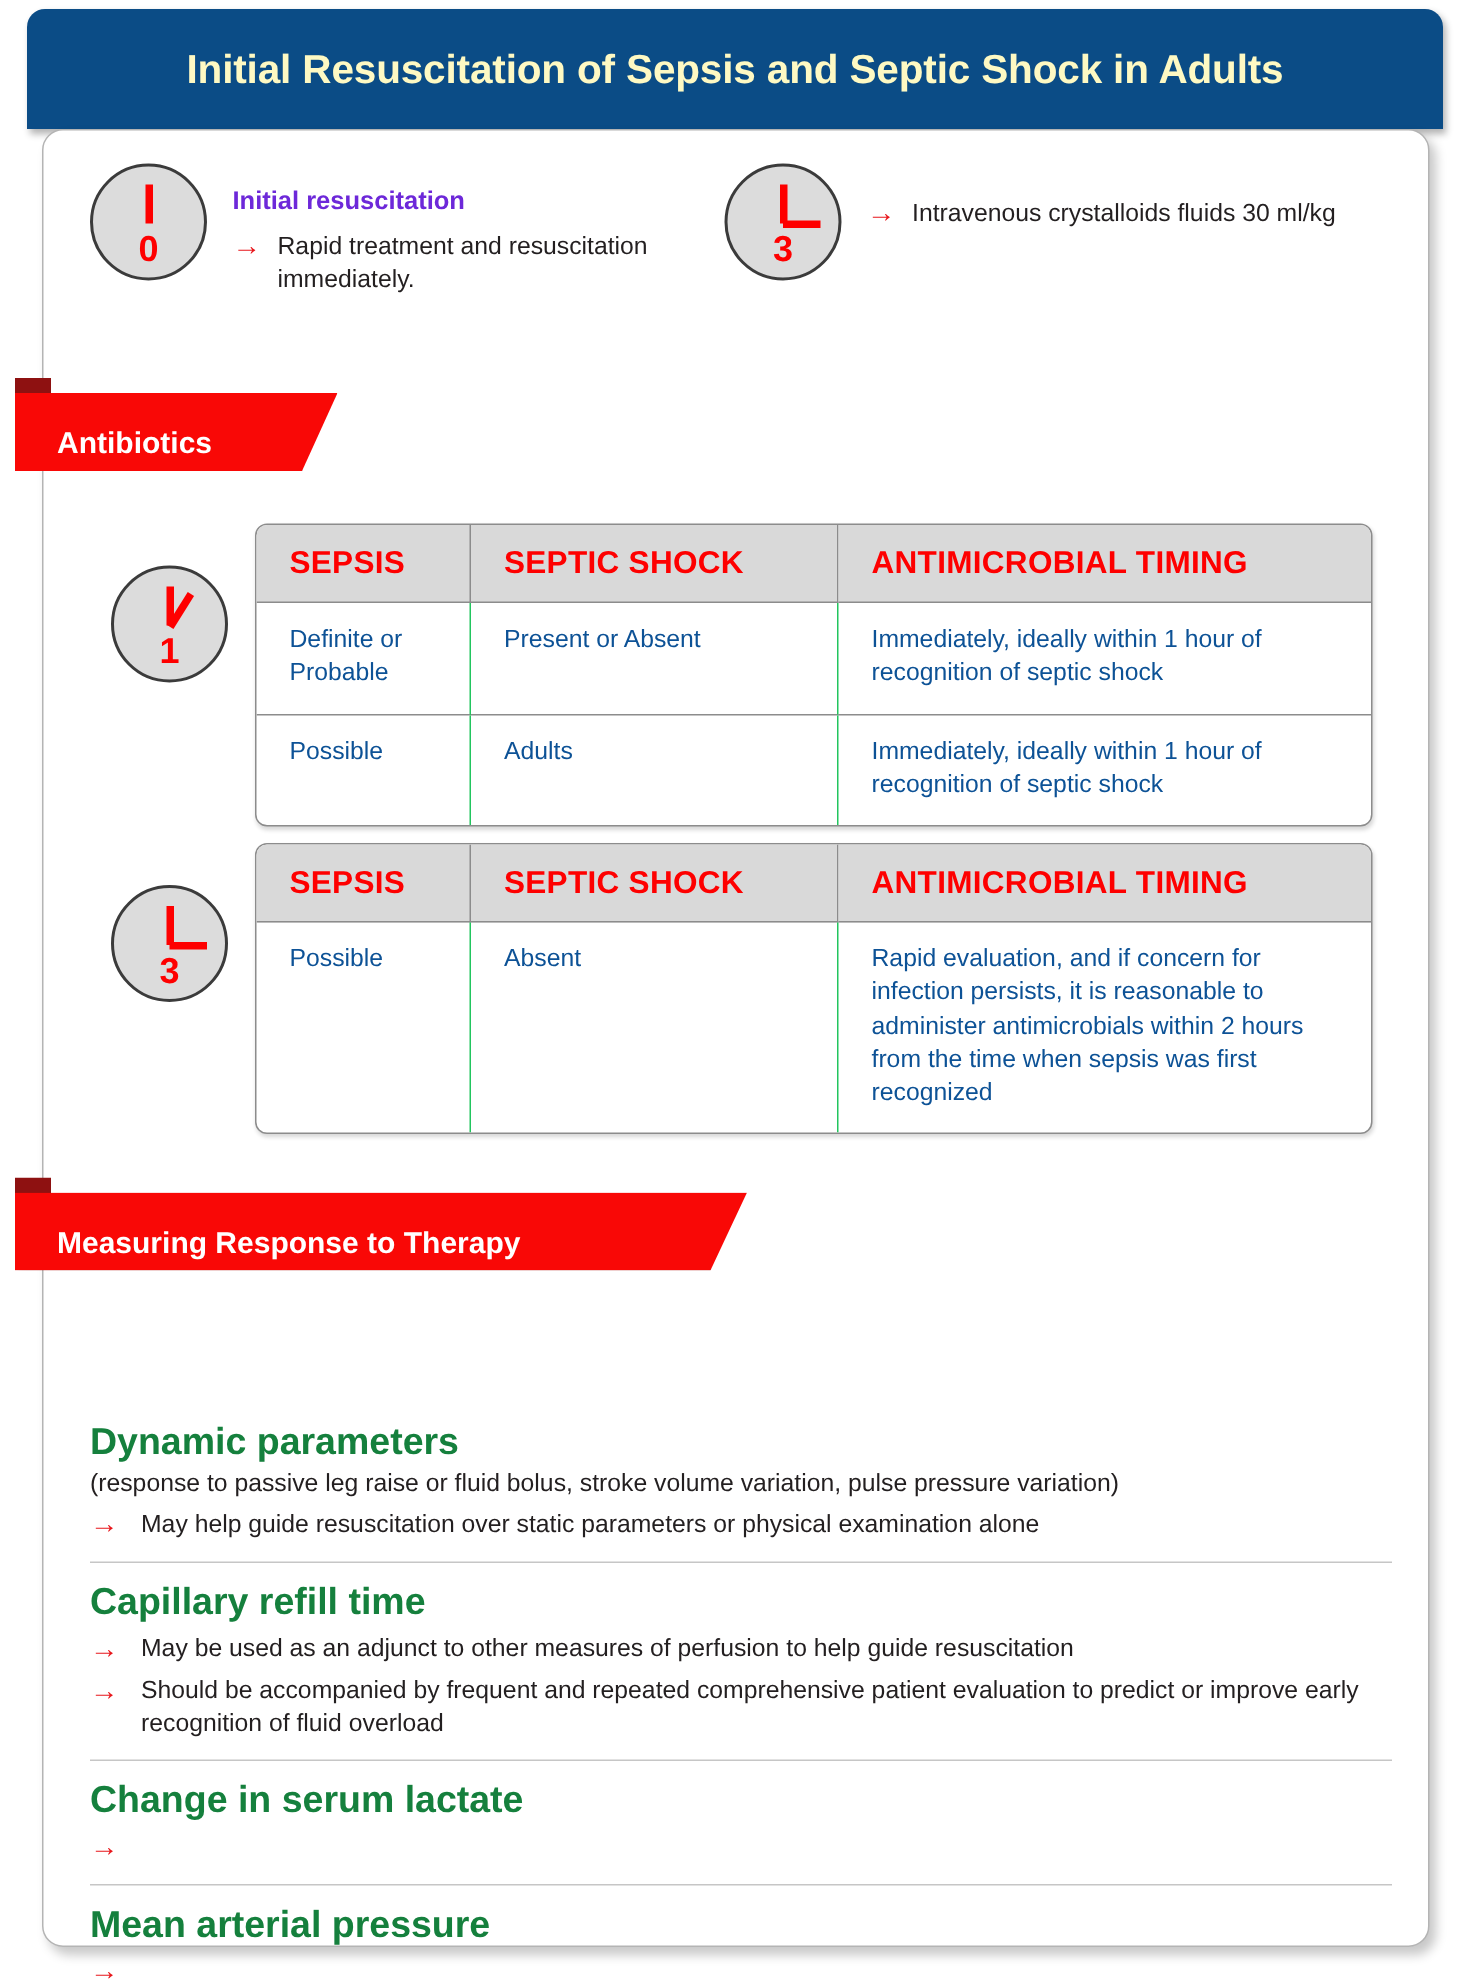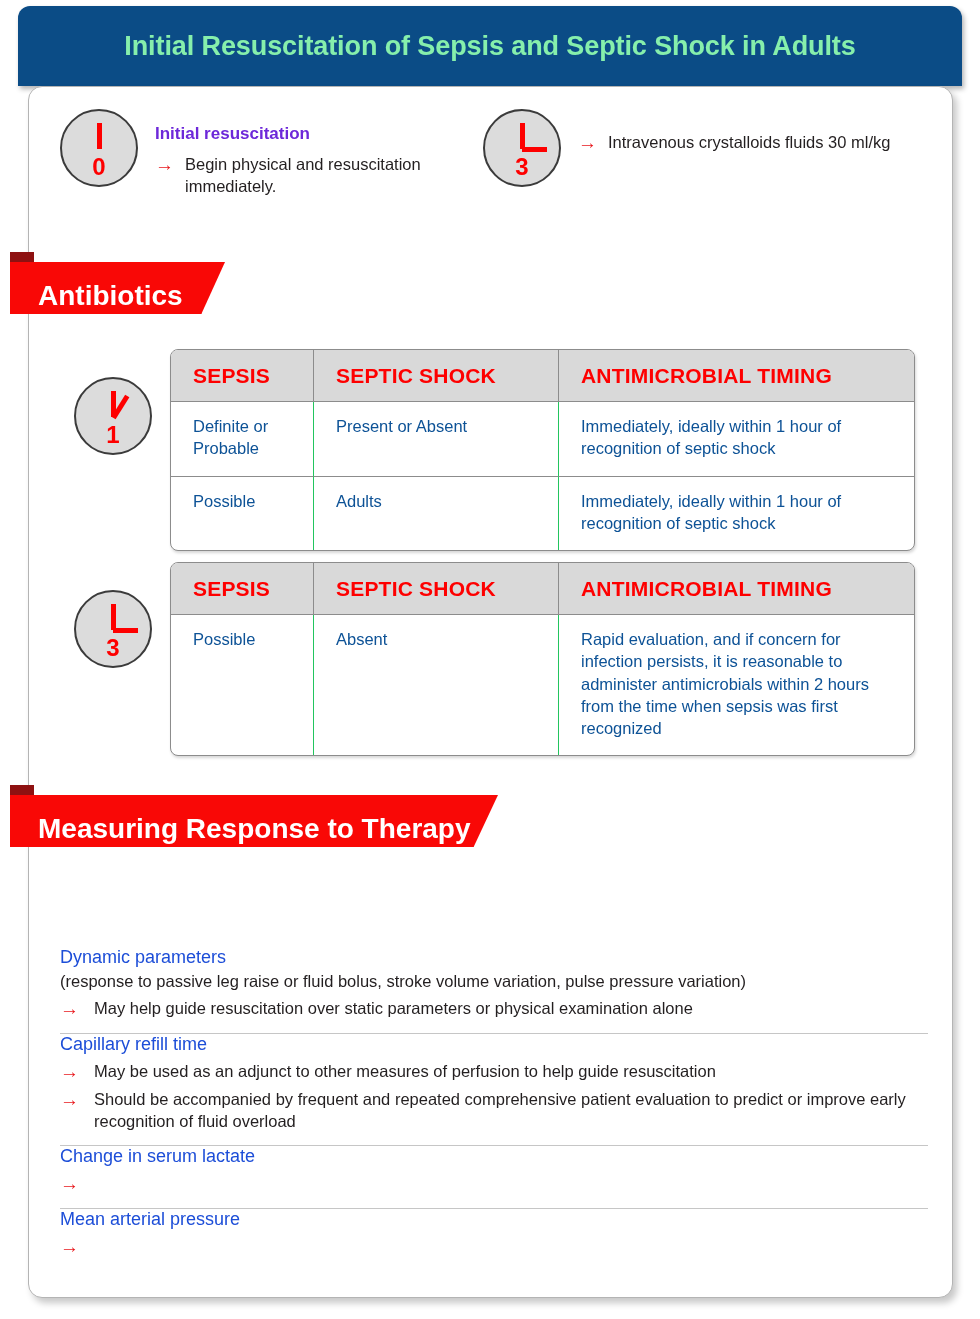--- a/index.html
+++ b/index.html
@@ -27,21 +27,21 @@
     height: 80px;
     background: #0b4c86;
     border-radius: 12px 12px 0 0;
     box-shadow: 2px 3px 5px rgba(0,0,0,0.30);
     display: flex;
     align-items: center;
     justify-content: center;
     z-index: 1;
   }
   .header-title {
-    color: #86efac;
+    color: #fef9c3;
     font-size: 27px;
     font-weight: bold;
     letter-spacing: -0.1px;
     text-align: center;
   }
 
   
   .card {
     position: absolute;
     left: 28px;
@@ -151,21 +151,21 @@
     background: #f90806;
     box-shadow: 2px 3px 5px rgba(0,0,0,0.32);
   }
   .ribbon .label {
     position: absolute;
     left: 28px; top: 0;
     height: 68px;
     display: flex;
     align-items: center;
     color: #ffffff;
-    font-size: 28px;
+    font-size: 20px;
     font-weight: bold;
     white-space: nowrap;
   }
 
   #ribbon-antibiotics { left: 10px; top: 262px; width: 230px; }
   #ribbon-antibiotics .body {
     width: 215px;
     clip-path: polygon(0 0, 100% 0, 89% 100%, 0 100%);
   }
   #ribbon-measuring { left: 10px; top: 795px; width: 500px; }
@@ -230,25 +230,25 @@
   .col-c { width: auto; }
 
   
   .measure-section {
     position: absolute;
     left: 31px;
     top: 860px;
     width: 868px;
   }
   .measure-group { padding-bottom: 7px; }
-  .measure-group + .measure-group { border-top: 1px solid #c6c6c6; margin-top: 5px; }
+  .measure-group + .measure-group { border-top: 1px solid #c6c6c6; padding-top: 12px; margin-top: 5px; }
   .measure-title {
-    color: #1d4ed8;
-    font-size: 18px;
-    font-weight: normal;
+    color: #15803d;
+    font-size: 25px;
+    font-weight: bold;
     margin-bottom: 3px;
   }
   .measure-sub {
     color: #231f20;
     font-size: 16.5px;
     line-height: 1.3;
     margin-bottom: 3px;
   }
   .measure-bullet {
     display: flex;
@@ -272,21 +272,21 @@
 
       <div class="top-col-a">
         <div class="clock">
           <div class="hand-v"></div>
           <div class="num">0</div>
         </div>
         <div class="top-text">
           <div class="blue-head">Initial resuscitation</div>
           <div class="bullet-line">
             <span class="arrow">→</span>
-            <span class="bullet-text">Begin physical and resuscitation immediately.</span>
+            <span class="bullet-text">Rapid treatment and resuscitation immediately.</span>
           </div>
         </div>
       </div>
 
       <div class="top-col-b">
         <div class="clock">
           <div class="hand-v"></div>
           <div class="hand-h"></div>
           <div class="num">3</div>
         </div>

